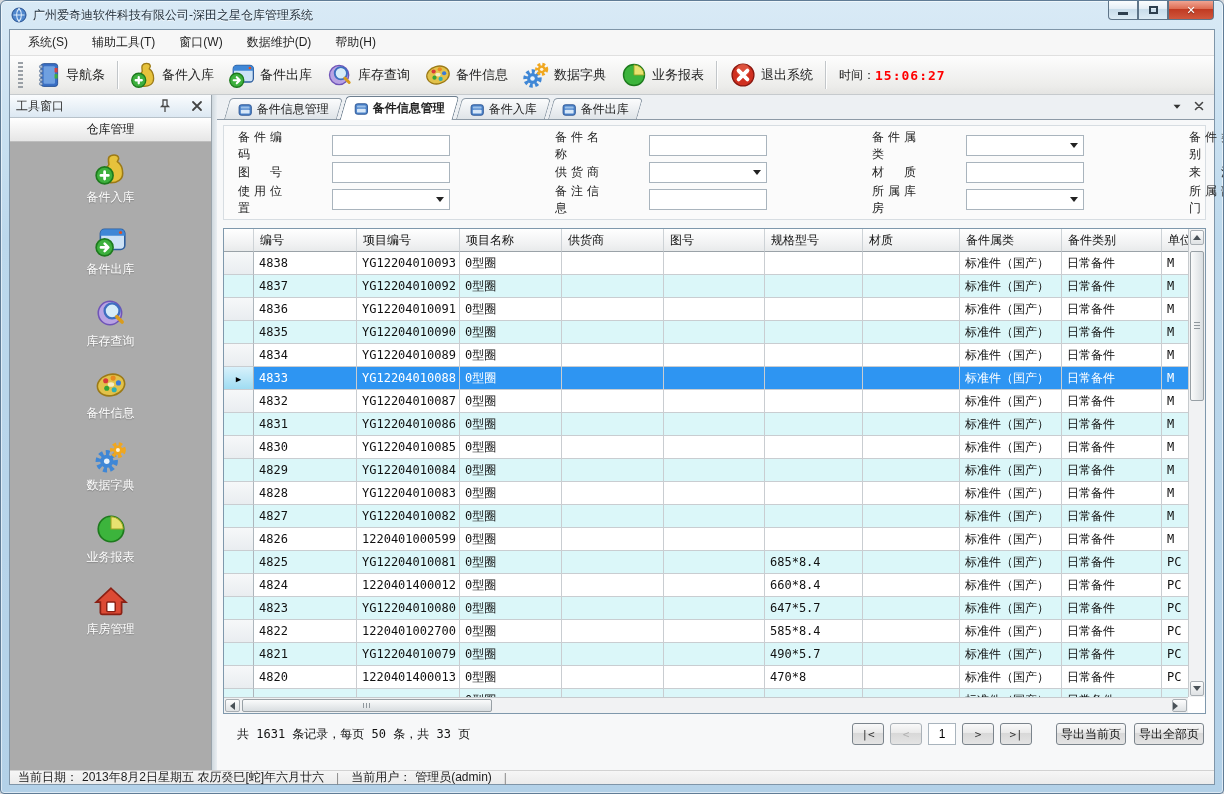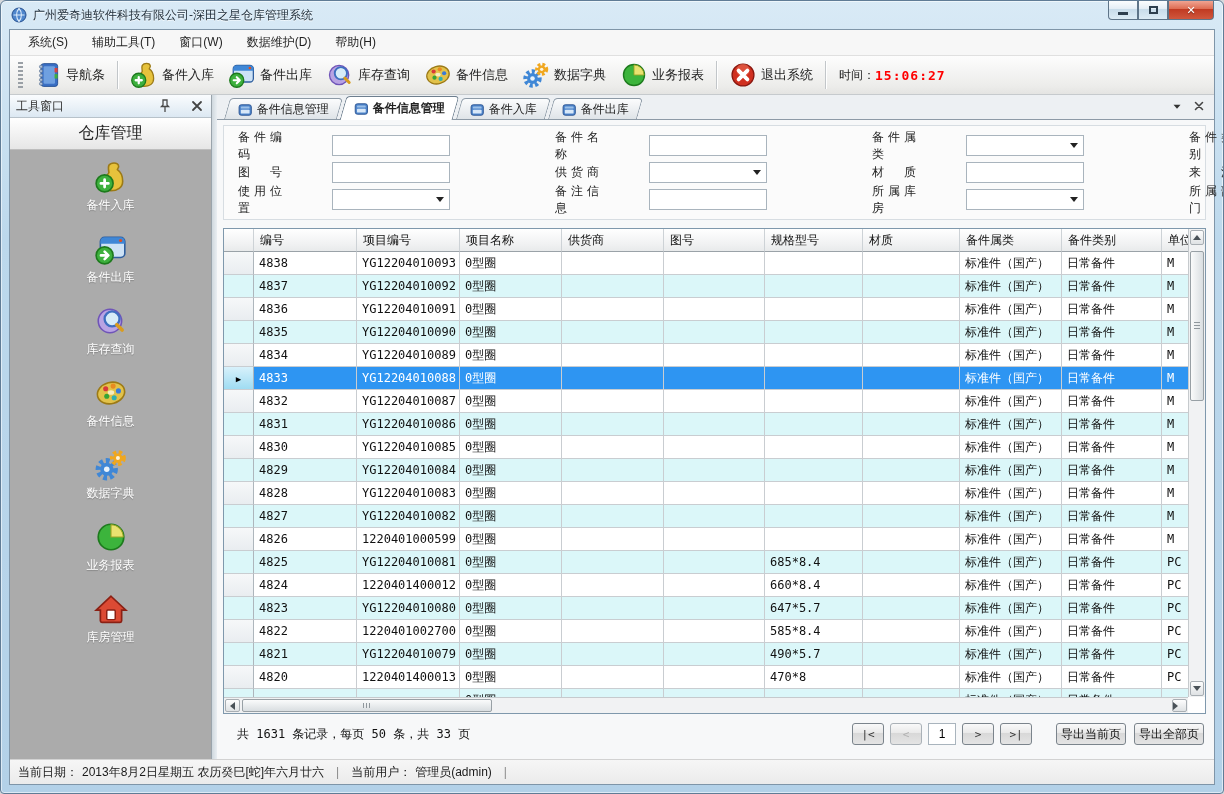--- a/index.html
+++ b/index.html
@@ -56,22 +56,22 @@
   
   .main{ flex:1; display:flex; min-height:0; background:#e6ebef; }
   .sidebar{ width:202px; display:flex; flex-direction:column; border-right:1px solid #9aa4ac; background:#ababab; }
   .sidebar-header{
     height:23px; background:linear-gradient(#fafcfe,#dcE8f2); border-bottom:1px solid #b8c2ca;
     display:flex; align-items:center; padding:0 6px; gap:16px;
   }
   .sidebar-header-title{ font-size:12px; color:#333; flex:1; }
   .sb-tool{ width:16px; height:16px; display:flex; align-items:center; justify-content:center; cursor:default; }
   .sidebar-panel-title{
-    height:32px; background:linear-gradient(#ffffff,#e6e6e6); border-bottom:1px solid #bdbdbd;
-    font-size:16px; color:#222; display:flex; align-items:center; justify-content:center;
+    height:24px; background:linear-gradient(#ffffff,#e6e6e6); border-bottom:1px solid #bdbdbd;
+    font-size:12px; color:#222; display:flex; align-items:center; justify-content:center;
   }
   .sidebar-items{ flex:1; display:flex; flex-direction:column; align-items:center; padding-top:10px; gap:18px; overflow:hidden; }
   .sidebar-item{ display:flex; flex-direction:column; align-items:center; gap:3px; cursor:default; width:100%; }
   .sb-icon{ width:34px; height:34px; }
   .sb-label{ font-size:12px; color:#ffffff; text-shadow:0 1px 1px rgba(0,0,0,.25); }
   .splitter{ width:5px; background:linear-gradient(90deg,#cfd8de,#e9eef2); cursor:ew-resize; }
   
   .right{ flex:1; display:flex; flex-direction:column; min-width:0; }
   .tabstrip{ height:25px; background:#edf0f3; border-bottom:1px solid #8d9aa6; display:flex; align-items:flex-end; padding-left:10px; position:relative; }
   .tab{
@@ -166,21 +166,21 @@
   .pbtn{
     width:32px; height:22px; font-size:11px; color:#333; font-family:"DejaVu Sans Mono",monospace;
     border:1px solid #7b848c; border-radius:3px;
     background:linear-gradient(#f9f9f9,#e9e9e9 45%,#d8d8d8 46%,#e4e4e4); cursor:default;
   }
   .pbtn.disabled{ color:#b0b0b0; border-color:#aab1b7; }
   .page-input{ width:28px; height:22px; border:1px solid #a9b4bd; text-align:center; font-size:12px; background:#fff; }
   .export-group{ display:flex; gap:8px; margin-left:18px; margin-right:2px; }
   
   .statusbar{
-    height:25px; background:linear-gradient(#f6f6f6,#ebebeb); border-top:1px solid #d2d2d2;
+    height:14px; background:linear-gradient(#f6f6f6,#ebebeb); border-top:1px solid #d2d2d2;
     display:flex; align-items:center; padding-left:8px; font-size:12px; color:#1a1a1a; gap:4px;
   }
   .statusbar .sep{ color:#8a8a8a; margin:0 8px; }
 </style>
 </head>
 <body>
 
 <div class="window">
   <div class="titlebar">
     <span class="app-icon icon" id="appIcon">

